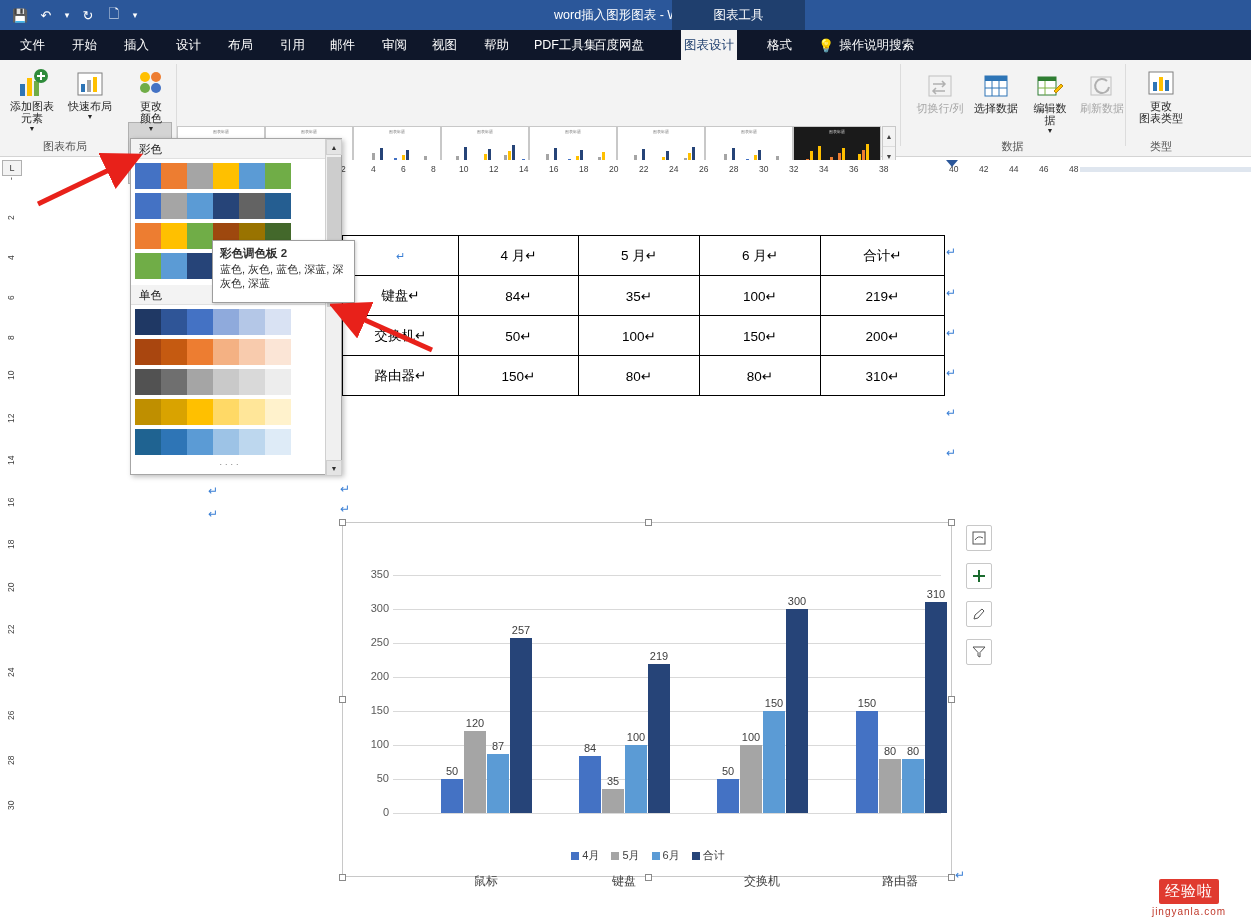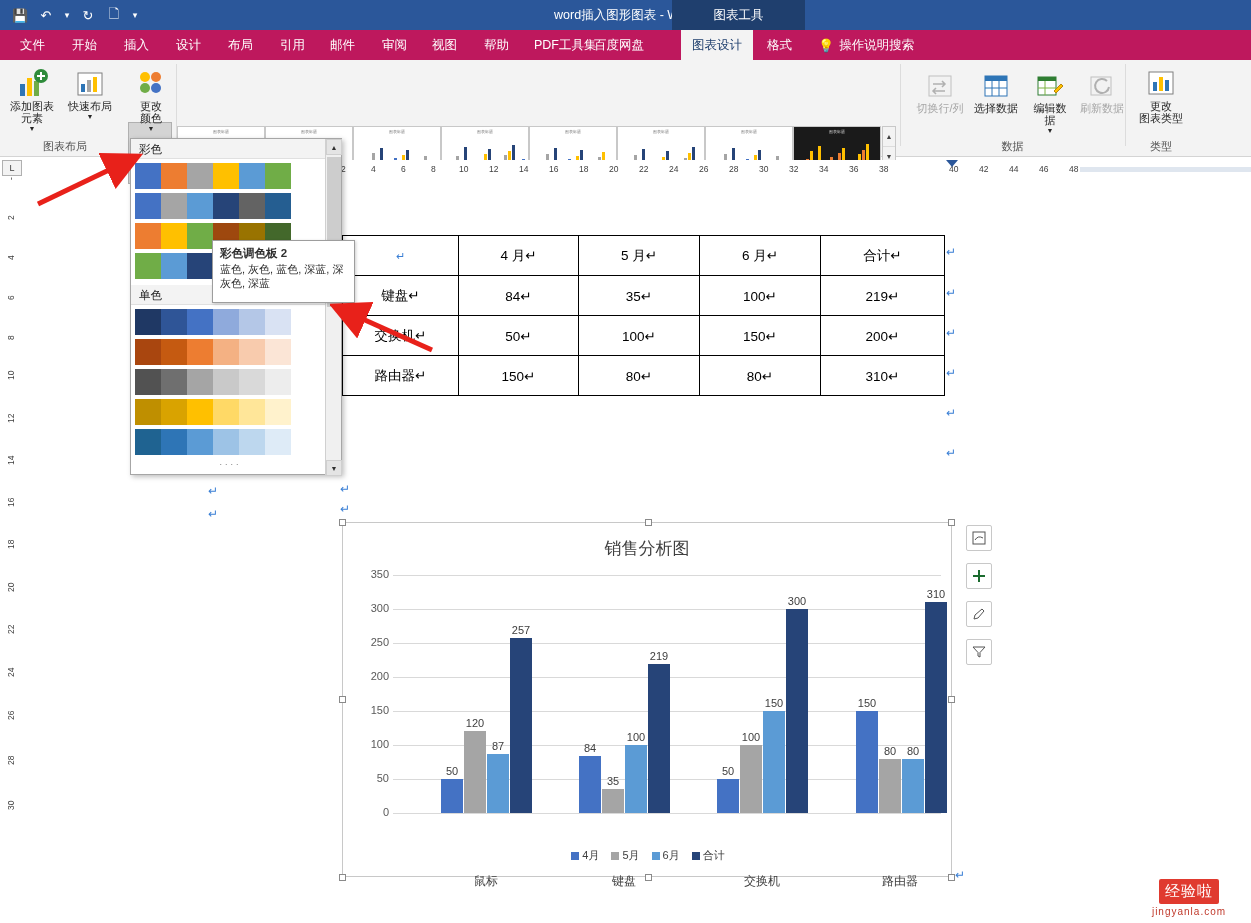--- a/index.html
+++ b/index.html
@@ -32,21 +32,21 @@
   }
   .chart-tools-tab {
     position:absolute; left:672px; top:0; width:133px; height:30px;
     background:#1f3f6e; color:#ffffff;
     display:flex; align-items:center; justify-content:center; font-size:12.5px;
   }
 
   
   .ribbon-tabs {
     position:absolute; left:0; top:30px; width:1251px; height:30px;
-    background:#be185d;
+    background:#0f172a;
   }
   .tab {
     position:absolute; top:0; height:30px; display:flex; align-items:center;
     justify-content:center; color:#ffffff; font-size:12.5px; padding:0 10px;
     white-space:nowrap;
   }
   .tab.sub-active { background:#f3f3f3; color:#1f3f6e; }
   .tell-me { color:#ffffff; font-size:12.5px; display:flex; align-items:center; gap:5px; }
   .bulb { font-size:13px; }
 
@@ -226,21 +226,21 @@
   <div class="tab" style="left:114px;">插入</div>
   <div class="tab" style="left:166px;">设计</div>
   <div class="tab" style="left:218px;">布局</div>
   <div class="tab" style="left:270px;">引用</div>
   <div class="tab" style="left:320px;">邮件</div>
   <div class="tab" style="left:372px;">审阅</div>
   <div class="tab" style="left:422px;">视图</div>
   <div class="tab" style="left:474px;">帮助</div>
   <div class="tab" style="left:524px;">PDF工具集</div>
   <div class="tab" style="left:584px;">百度网盘</div>
-  <div class="tab sub-active" style="left:681px;width:72px;">图表设计</div>
+  <div class="tab sub-active" style="left:681px;width:56px;">图表设计</div>
   <div class="tab" style="left:757px;">格式</div>
   <div class="tell-me" style="position:absolute;left:818px;top:0;height:30px;">
     <span class="bulb">💡</span>
     <span>操作说明搜索</span>
   </div>
 </div>
 
 <div class="ribbon">
 
   <div class="rbtn" style="left:4px;top:6px;">
@@ -590,21 +590,20 @@
 <div class="pilcrow-free" style="left:946px;top:286px;">↵</div>
 <div class="pilcrow-free" style="left:946px;top:326px;">↵</div>
 <div class="pilcrow-free" style="left:946px;top:366px;">↵</div>
 <div class="pilcrow-free" style="left:946px;top:406px;">↵</div>
 <div class="pilcrow-free" style="left:946px;top:446px;">↵</div>
 <div class="pilcrow-free" style="left:340px;top:482px;">↵</div>
 <div class="pilcrow-free" style="left:340px;top:502px;">↵</div>
 <div class="pilcrow-free" style="left:955px;top:868px;">↵</div>
 
 <div class="chart-frame">
-  <div class="chart-title">销售分析图</div>
 
   <div class="plot">
 
     <div class="gridline" style="top:0px;"></div>
     <div class="gridline" style="top:34px;"></div>
     <div class="gridline" style="top:68px;"></div>
     <div class="gridline" style="top:102px;"></div>
     <div class="gridline" style="top:136px;"></div>
     <div class="gridline" style="top:170px;"></div>
     <div class="gridline" style="top:204px;"></div>

